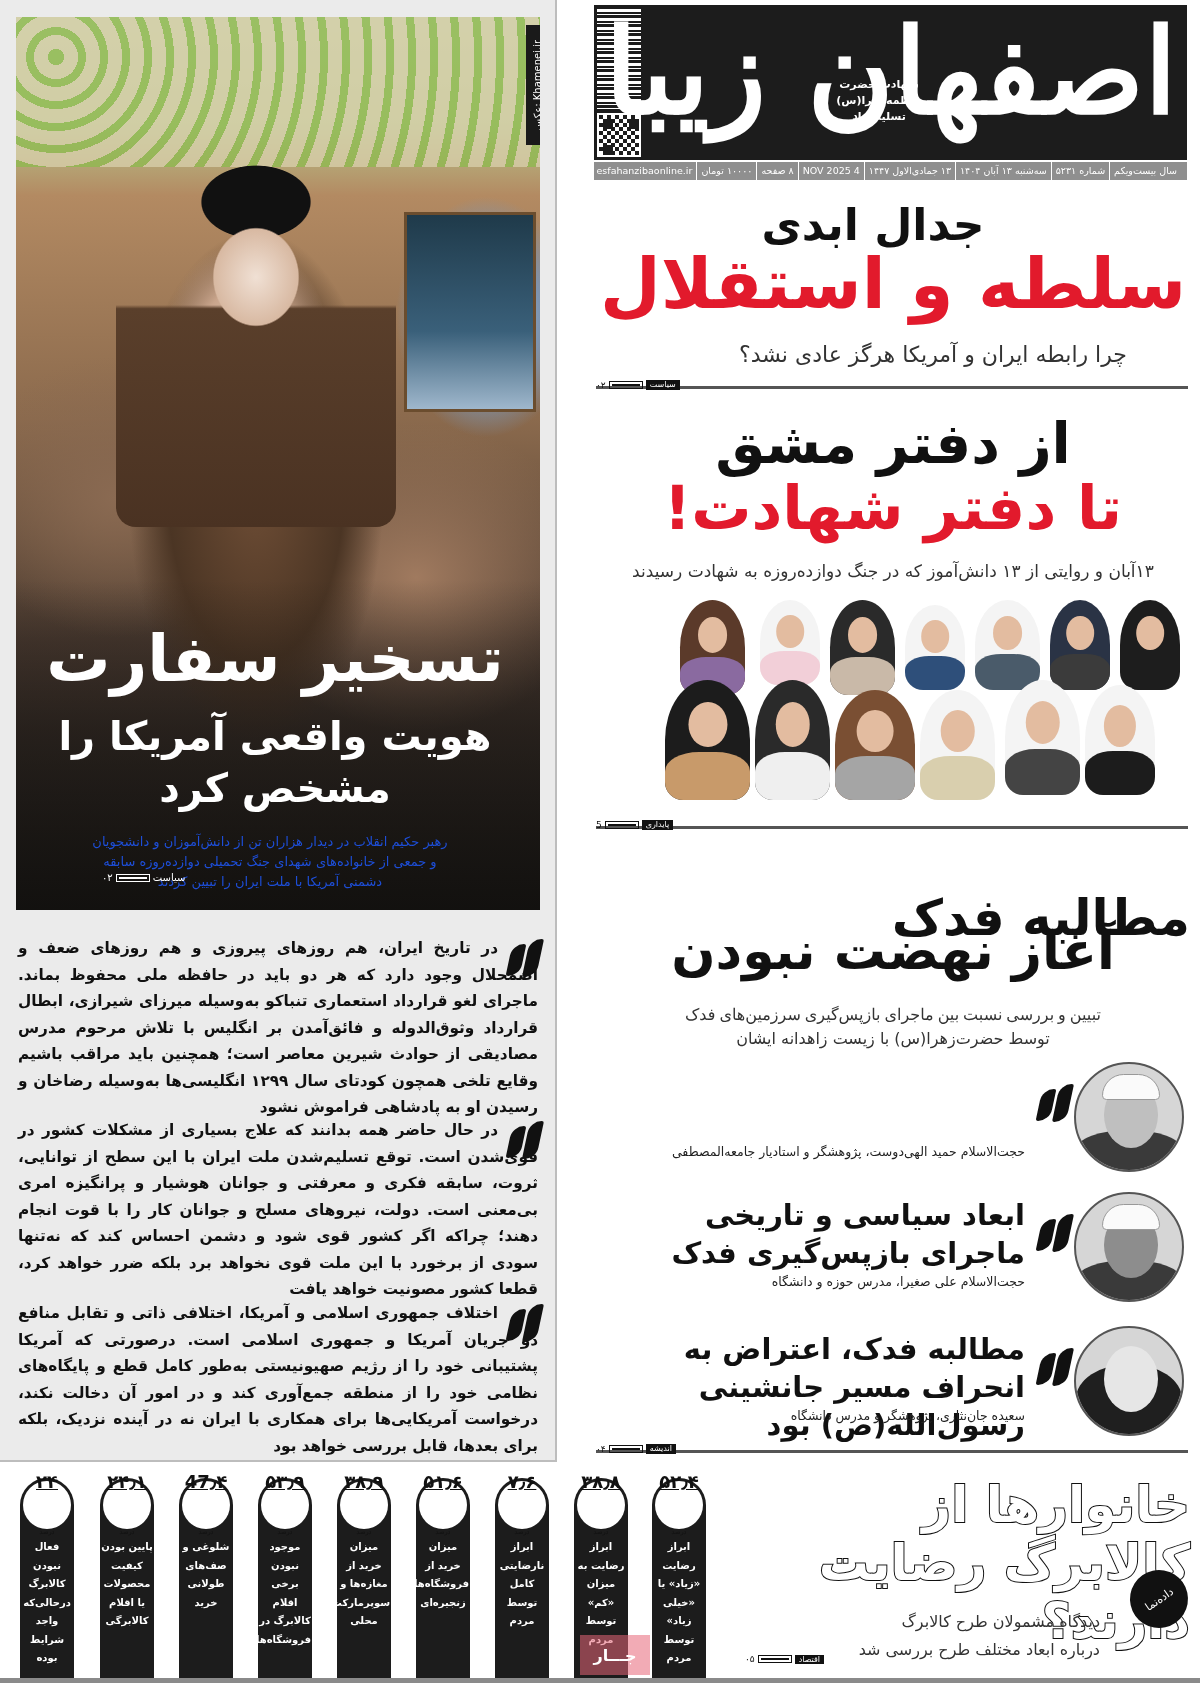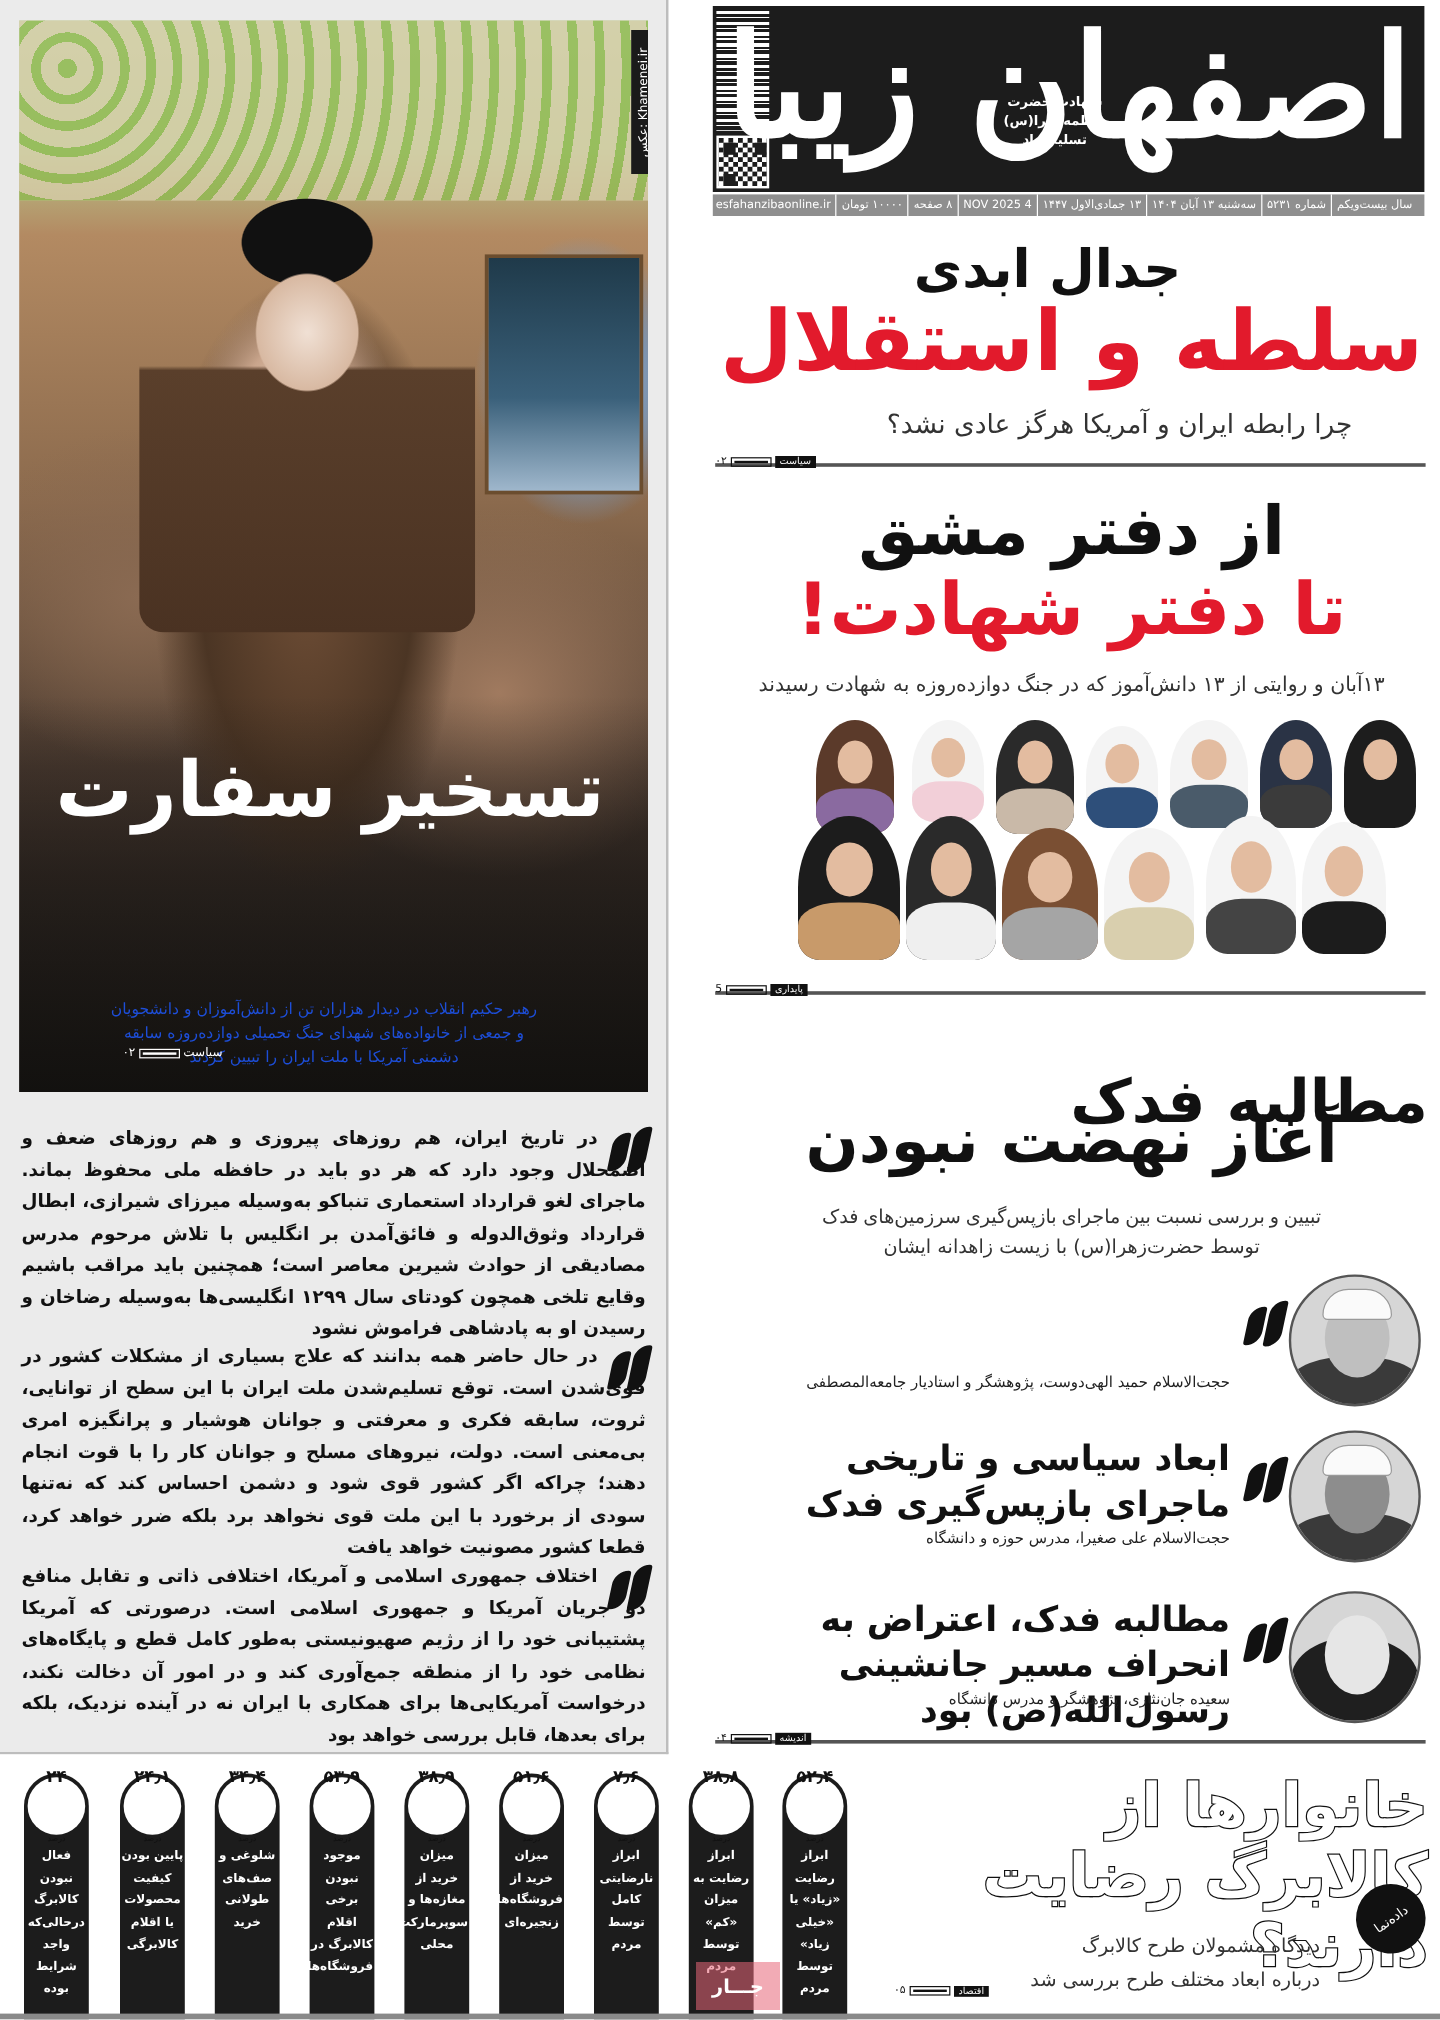--- a/index.html
+++ b/index.html
@@ -84,21 +84,21 @@
   .op-avatar .turban { position: absolute; left: 26px; top: 10px; width: 58px; height: 26px; border-radius: 30px 30px 6px 6px; background: #fafafa; border: 1px solid #999; }
   .op-avatar .robe { position: absolute; left: 0; right: 0; bottom: 0; height: 40px; background: #3a3a3a; border-radius: 50% 50% 0 0; }
   .op-quote { position: absolute; right: 120px; top: 22px; width: 34px; height: 40px; }
   .op-title { position: absolute; right: 165px; top: 4px; width: 420px; font-weight: 700; font-size: 29px; line-height: 38px; text-align: right; color: #111; }
   .op-author { position: absolute; right: 165px; top: 82px; width: 420px; font-size: 12.5px; color: #222; text-align: right; }
 
   
   .stats-area { position: absolute; left: 0; top: 1462px; width: 1200px; height: 221px; background: #fff; }
   .stat-col { position: absolute; top: 1478px; width: 54px; height: 205px; background: #1c1c1c; border-radius: 27px 27px 0 0; color: #fff; direction: rtl; text-align: center; }
   .stat-circle { position: absolute; left: 3px; top: 3px; width: 48px; height: 48px; border-radius: 50%; background: #fff; color: #111; display: flex; flex-direction: column; align-items: center; justify-content: center; }
-  .stat-value { font-weight: 700; font-size: 14px; line-height: 15px; }
+  .stat-value { font-weight: 700; font-size: 18px; line-height: 15px; text-decoration: underline; }
   .stat-unit { font-size: 6.5px; line-height: 8px; margin-top: 39px; }
   .stat-label { position: absolute; top: 60px; left: 0; right: 0; font-size: 10px; font-weight: 700; line-height: 18.5px; padding: 0 1px; }
 
   .dn-title { position: absolute; left: 740px; top: 1476px; width: 450px; direction: rtl; text-align: right; font-weight: 700; font-size: 50px; line-height: 58px; color: #fff;
     -webkit-text-stroke: 2px #111; paint-order: stroke fill; text-shadow: 0 0 0 #111; }
   .dn-sub { position: absolute; left: 740px; width: 360px; direction: rtl; text-align: right; font-size: 16px; color: #333; }
   .dn-badge { position: absolute; left: 1130px; top: 1570px; width: 58px; height: 58px; border-radius: 50%; background: #111; color: #fff; font-size: 11px; display: flex; align-items: center; justify-content: center; transform: rotate(-35deg); direction: rtl; }
   .dn-ref { position: absolute; left: 745px; top: 1654px; font-size: 9px; display: flex; align-items: center; gap: 3px; }
   .watermark { position: absolute; left: 580px; top: 1635px; width: 70px; height: 40px; background: rgba(232,102,120,0.55); color: #fff; font-size: 16px; font-weight: 700; display: flex; align-items: center; justify-content: center; direction: rtl; }
   .bottom-rule { position: absolute; left: 0; top: 1678px; width: 1200px; height: 5px; background: #8a8a8a; }
@@ -112,20 +112,21 @@
 
   <div class="lead-photo">
     <div class="pattern"></div>
     <div class="portrait-frame"></div>
     <div class="figure"></div>
     <div class="shade"></div>
     <div class="photo-credit">عکس: Khamenei.ir</div>
   </div>
 
   <div class="lead-headline lead-h1">تسخیر سفارت</div>
+  <div class="lead-headline lead-h2">هویت واقعی آمریکا را مشخص کرد</div>
   <div class="lead-summary">رهبر حکیم انقلاب در دیدار هزاران تن از دانش‌آموزان و دانشجویان و جمعی از خانواده‌های شهدای جنگ تحمیلی دوازده‌روزه سابقه دشمنی آمریکا با ملت ایران را تبیین کردند</div>
   <div class="lead-ref">
     <span>۰۲</span>
     <span class="ref-bar"></span>
     <span>سیاست</span>
   </div>
 
   <div class="quote-block" style="top: 935px;">
     <span class="quote-mark" style="right:-2px; top:4px;"></span>
     <p style="text-indent: 40px;">در تاریخ ایران، هم روزهای پیروزی و هم روزهای ضعف و اضمحلال وجود دارد که هر دو باید در حافظه ملی محفوظ بماند. ماجرای لغو قرارداد استعماری تنباکو به‌وسیله میرزای شیرازی، ابطال قرارداد وثوق‌الدوله و فائق‌آمدن بر انگلیس با تلاش مرحوم مدرس مصادیقی از حوادث شیرین معاصر است؛ همچنین باید مراقب باشیم وقایع تلخی همچون کودتای سال ۱۲۹۹ انگلیسی‌ها به‌وسیله رضاخان و رسیدن او به پادشاهی فراموش نشود</p>
@@ -314,21 +315,21 @@
   </div>
   <div class="stat-col" style="left: 258px;">
     <div class="stat-circle">
       <span class="stat-value">۵۳٫۹</span>
       <span class="stat-unit">درصد</span>
     </div>
     <div class="stat-label">موجود نبودن برخی اقلام کالابرگ در فروشگاه‌ها</div>
   </div>
   <div class="stat-col" style="left: 179px;">
     <div class="stat-circle">
-      <span class="stat-value">۳۴٫۴</span>
+      <span class="stat-value">47٫۴</span>
       <span class="stat-unit">درصد</span>
     </div>
     <div class="stat-label">شلوغی و صف‌های طولانی خرید</div>
   </div>
   <div class="stat-col" style="left: 100px;">
     <div class="stat-circle">
       <span class="stat-value">۲۴٫۱</span>
       <span class="stat-unit">درصد</span>
     </div>
     <div class="stat-label">پایین بودن کیفیت محصولات یا اقلام کالابرگی</div>

